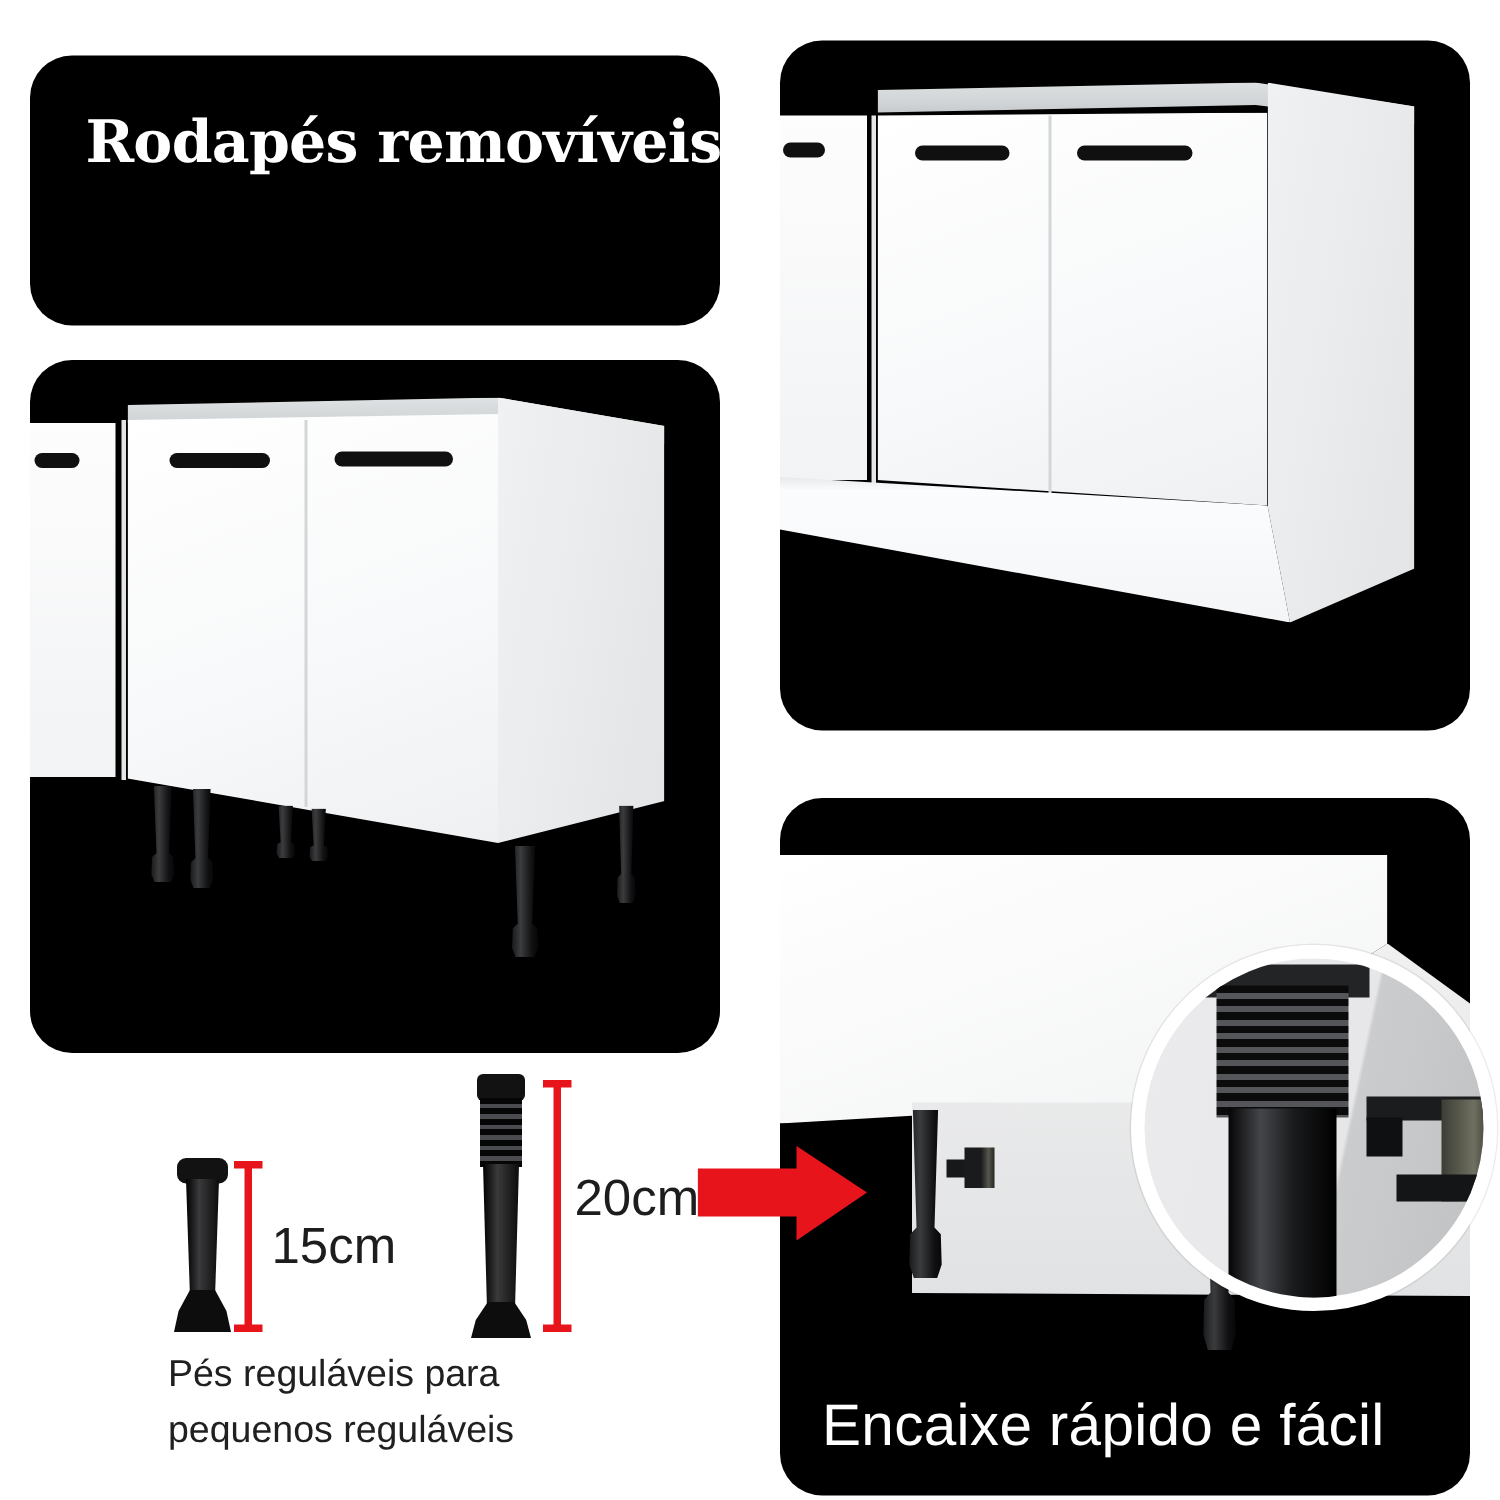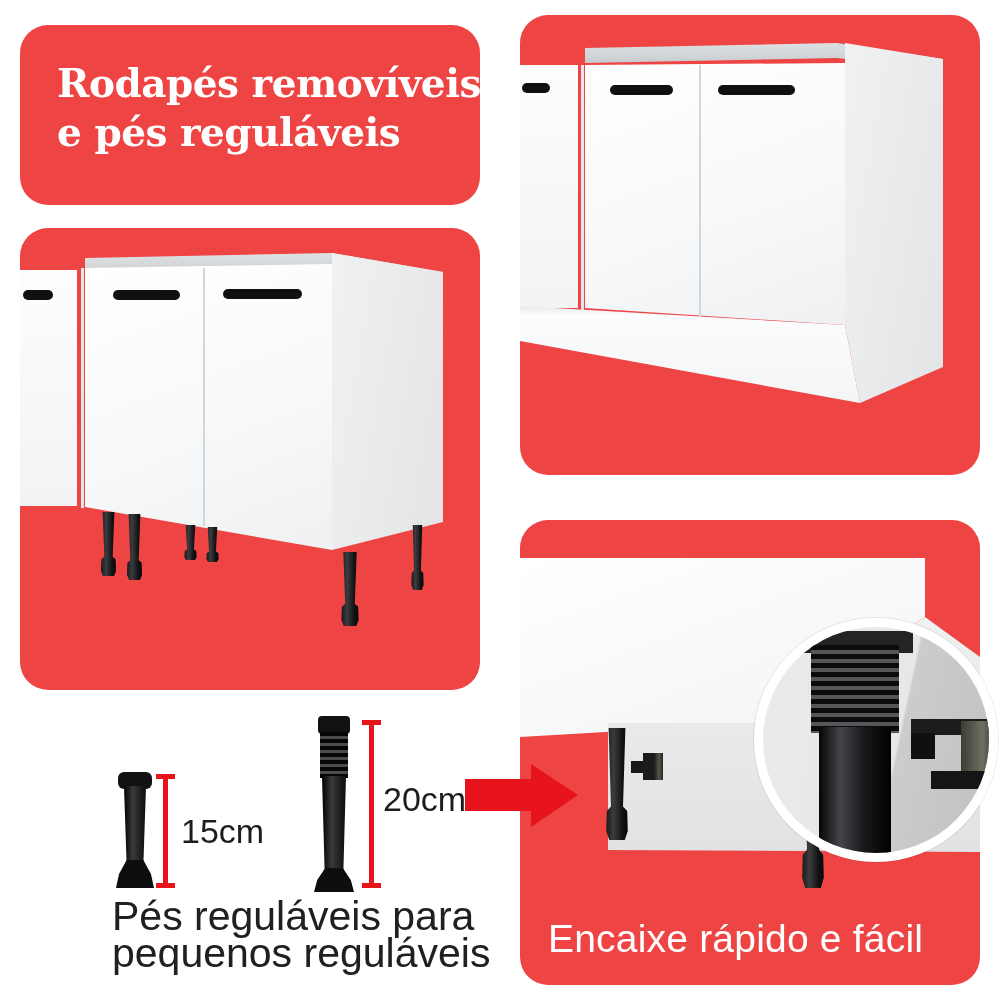--- a/index.html
+++ b/index.html
@@ -1,18 +1,18 @@
 <!DOCTYPE html>
 <html><head>
 <meta charset="utf-8">
 <style>
   html,body{margin:0;padding:0;background:#ffffff;}
   #stage{position:relative;width:1000px;height:1000px;background:#fff;overflow:hidden;
          font-family:"Liberation Sans",sans-serif;}
-  .panel{position:absolute;background:#ef4444;border-radius:28px;}
+  .panel{position:absolute;background:#000000;border-radius:28px;margin-top:12px;}
   .clip{overflow:hidden;}
   .plabel{position:absolute;left:28px;color:#fff;font-size:39px;letter-spacing:.2px;white-space:nowrap;}
   
   #header-card{left:20px;top:25px;width:460px;height:180px;}
   #header-card .ht{position:absolute;left:37px;top:34px;color:#fff;
      font-family:"DejaVu Serif",serif;font-weight:bold;font-size:39px;line-height:49px;
      letter-spacing:-0.5px;white-space:nowrap;}
   
   #panel-sem{left:20px;top:228px;width:460px;height:462px;}
   #panel-com{left:520px;top:15px;width:460px;height:460px;}
@@ -40,31 +40,30 @@
   
   .footcap{background:#121212;border-radius:6px;}
   .footbody{background:linear-gradient(90deg,#000,#3a3a3c 40%,#0c0c0c);
      clip-path:polygon(0 0,100% 0,88% 100%,12% 100%);}
   .footbase{background:#0d0d0d;
      clip-path:polygon(28% 0,72% 0,92% 50%,100% 100%,0 100%,8% 50%);}
   .threads{background:repeating-linear-gradient(180deg,#060606 0px,#060606 4px,#4a4b4e 4px,#4a4b4e 7px);}
   .mline .vbar{position:absolute;left:7px;top:0;width:5px;height:100%;background:#e8141b;}
   .mline .cap{position:absolute;left:0;width:19px;height:5px;background:#e8141b;}
   .mlabel{position:absolute;color:#1d1d1d;font-size:34px;white-space:nowrap;}
-  #caption{position:absolute;left:112px;top:898px;color:#202020;font-size:41px;line-height:37px;white-space:nowrap;}
+  #caption{position:absolute;left:112px;top:898px;color:#202020;font-size:25px;line-height:37px;white-space:nowrap;}
 </style>
 </head>
 <body>
 
 <div id="stage">
 
   <div id="header-card" class="panel">
     <div class="ht">
       <div>Rodapés removíveis</div>
-      <div>e pés reguláveis</div>
     </div>
   </div>
 
   <div id="panel-sem" class="panel clip">
 
     <div class="abs door" style="left:0;top:42px;width:57px;height:236px;"></div>
     <div class="abs gapline" style="left:61px;top:40px;width:3px;height:240px;background:#e3e5e7;"></div>
 
     <div class="abs countertop" style="left:65px;top:25px;width:358px;height:31px;
          clip-path:polygon(0px 5px,247px 0px,358px 19px,358px 31px,247px 15px,0px 17px);"></div>

